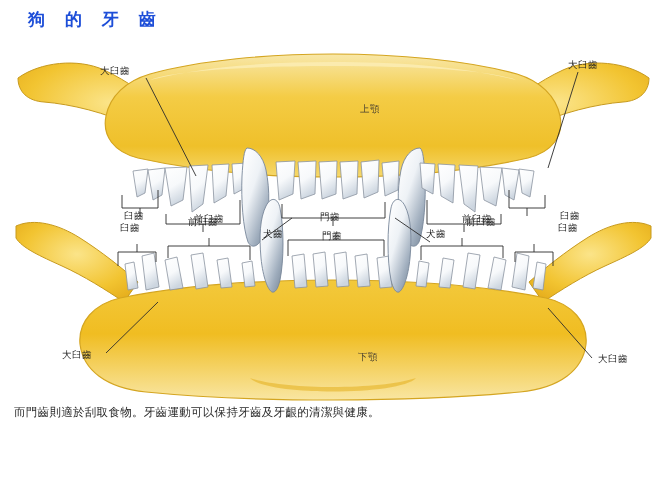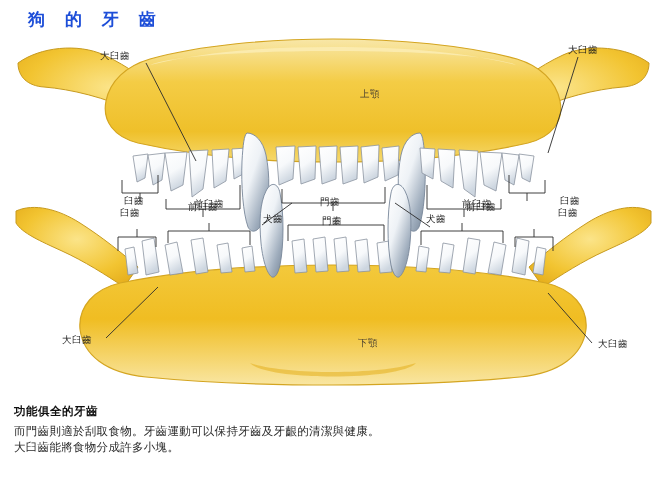--- a/index.html
+++ b/index.html
@@ -24,21 +24,21 @@
     font-size: 17px;
     font-weight: bold;
     letter-spacing: 7px;
     color: #1d4ed8;
   }
 
   
   #figure {
     position: absolute;
     left: 0;
-    top: 25px;
+    top: 40px;
     width: 569px;
     height: 365px;
   }
   #figure svg {
     display: block;
   }
 
   
   .lbl {
     position: absolute;
@@ -285,24 +285,22 @@
   <div class="lbl" style="left:120px; top:183px;">臼齒</div>
 
   <div class="lbl" style="left:194px; top:174px;">前臼齒</div>
 
   <div class="lbl" style="left:322px; top:191px;">門齒</div>
 
   <div class="lbl" style="left:462px; top:174px;">前臼齒</div>
 
   <div class="lbl" style="left:558px; top:183px;">臼齒</div>
 
-  <div class="lbl lbl-jaw" style="left:358px; top:313px;">下顎</div>
+  <div class="lbl lbl-jaw" style="left:358px; top:313px;font-family:Liberation Serif, serif;">下顎</div>
 
   <div class="lbl" style="left:62px; top:310px;">大臼齒</div>
 
   <div class="lbl" style="left:598px; top:314px;">大臼齒</div>
 </div>
 
 <div id="caption">
-  <div id="caption-heading">功能俱全的牙齒</div>
   <div class="caption-line">而門齒則適於刮取食物。牙齒運動可以保持牙齒及牙齦的清潔與健康。</div>
-  <div class="caption-line">大臼齒能將食物分成許多小塊。</div>
 </div>
 
 </body></html>

